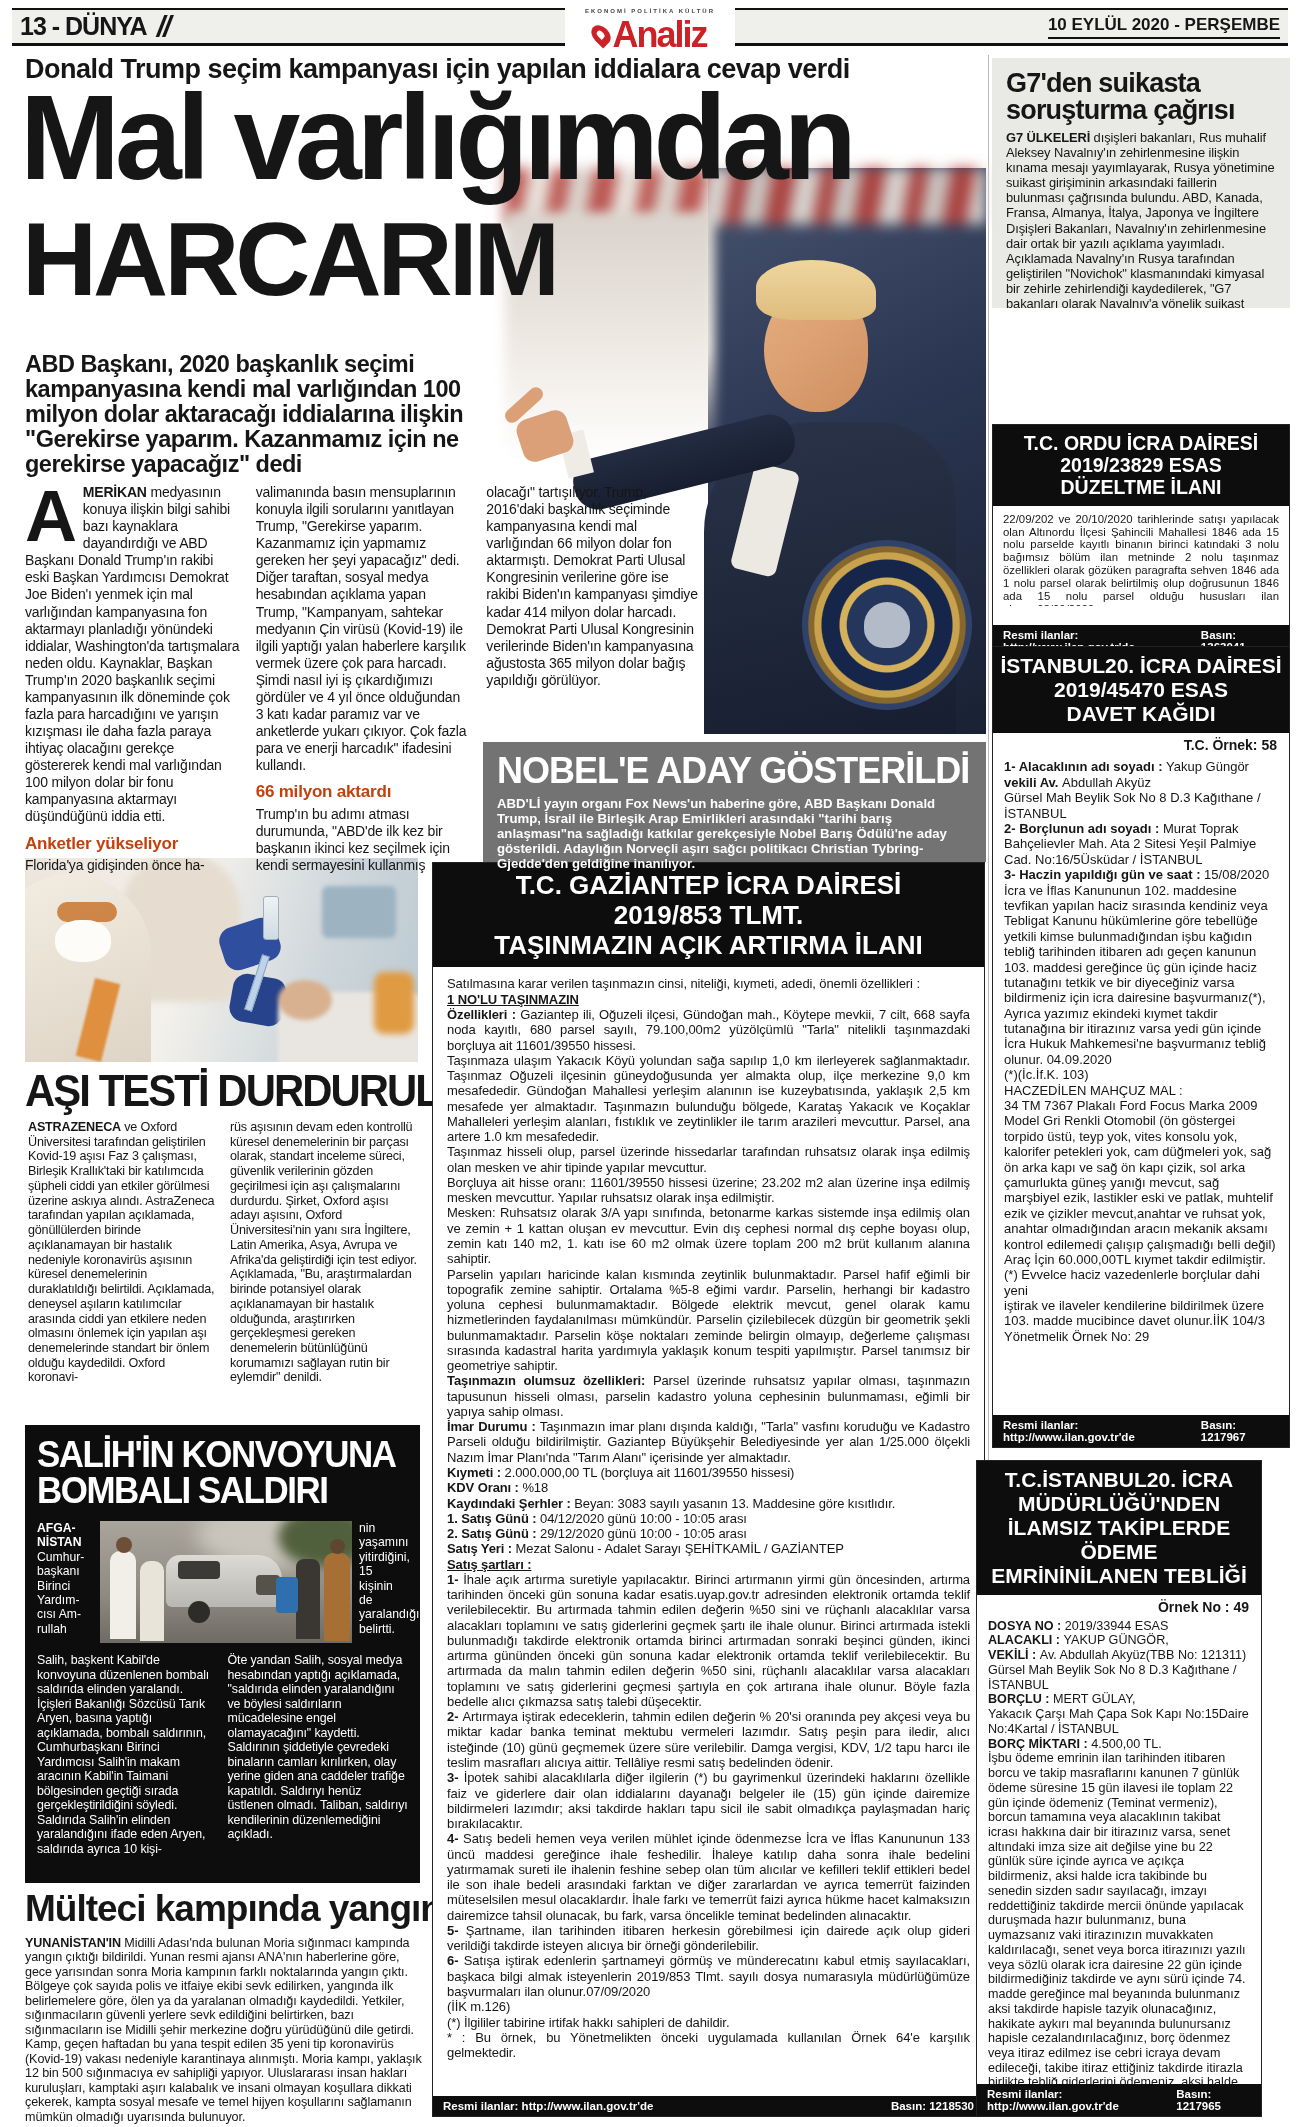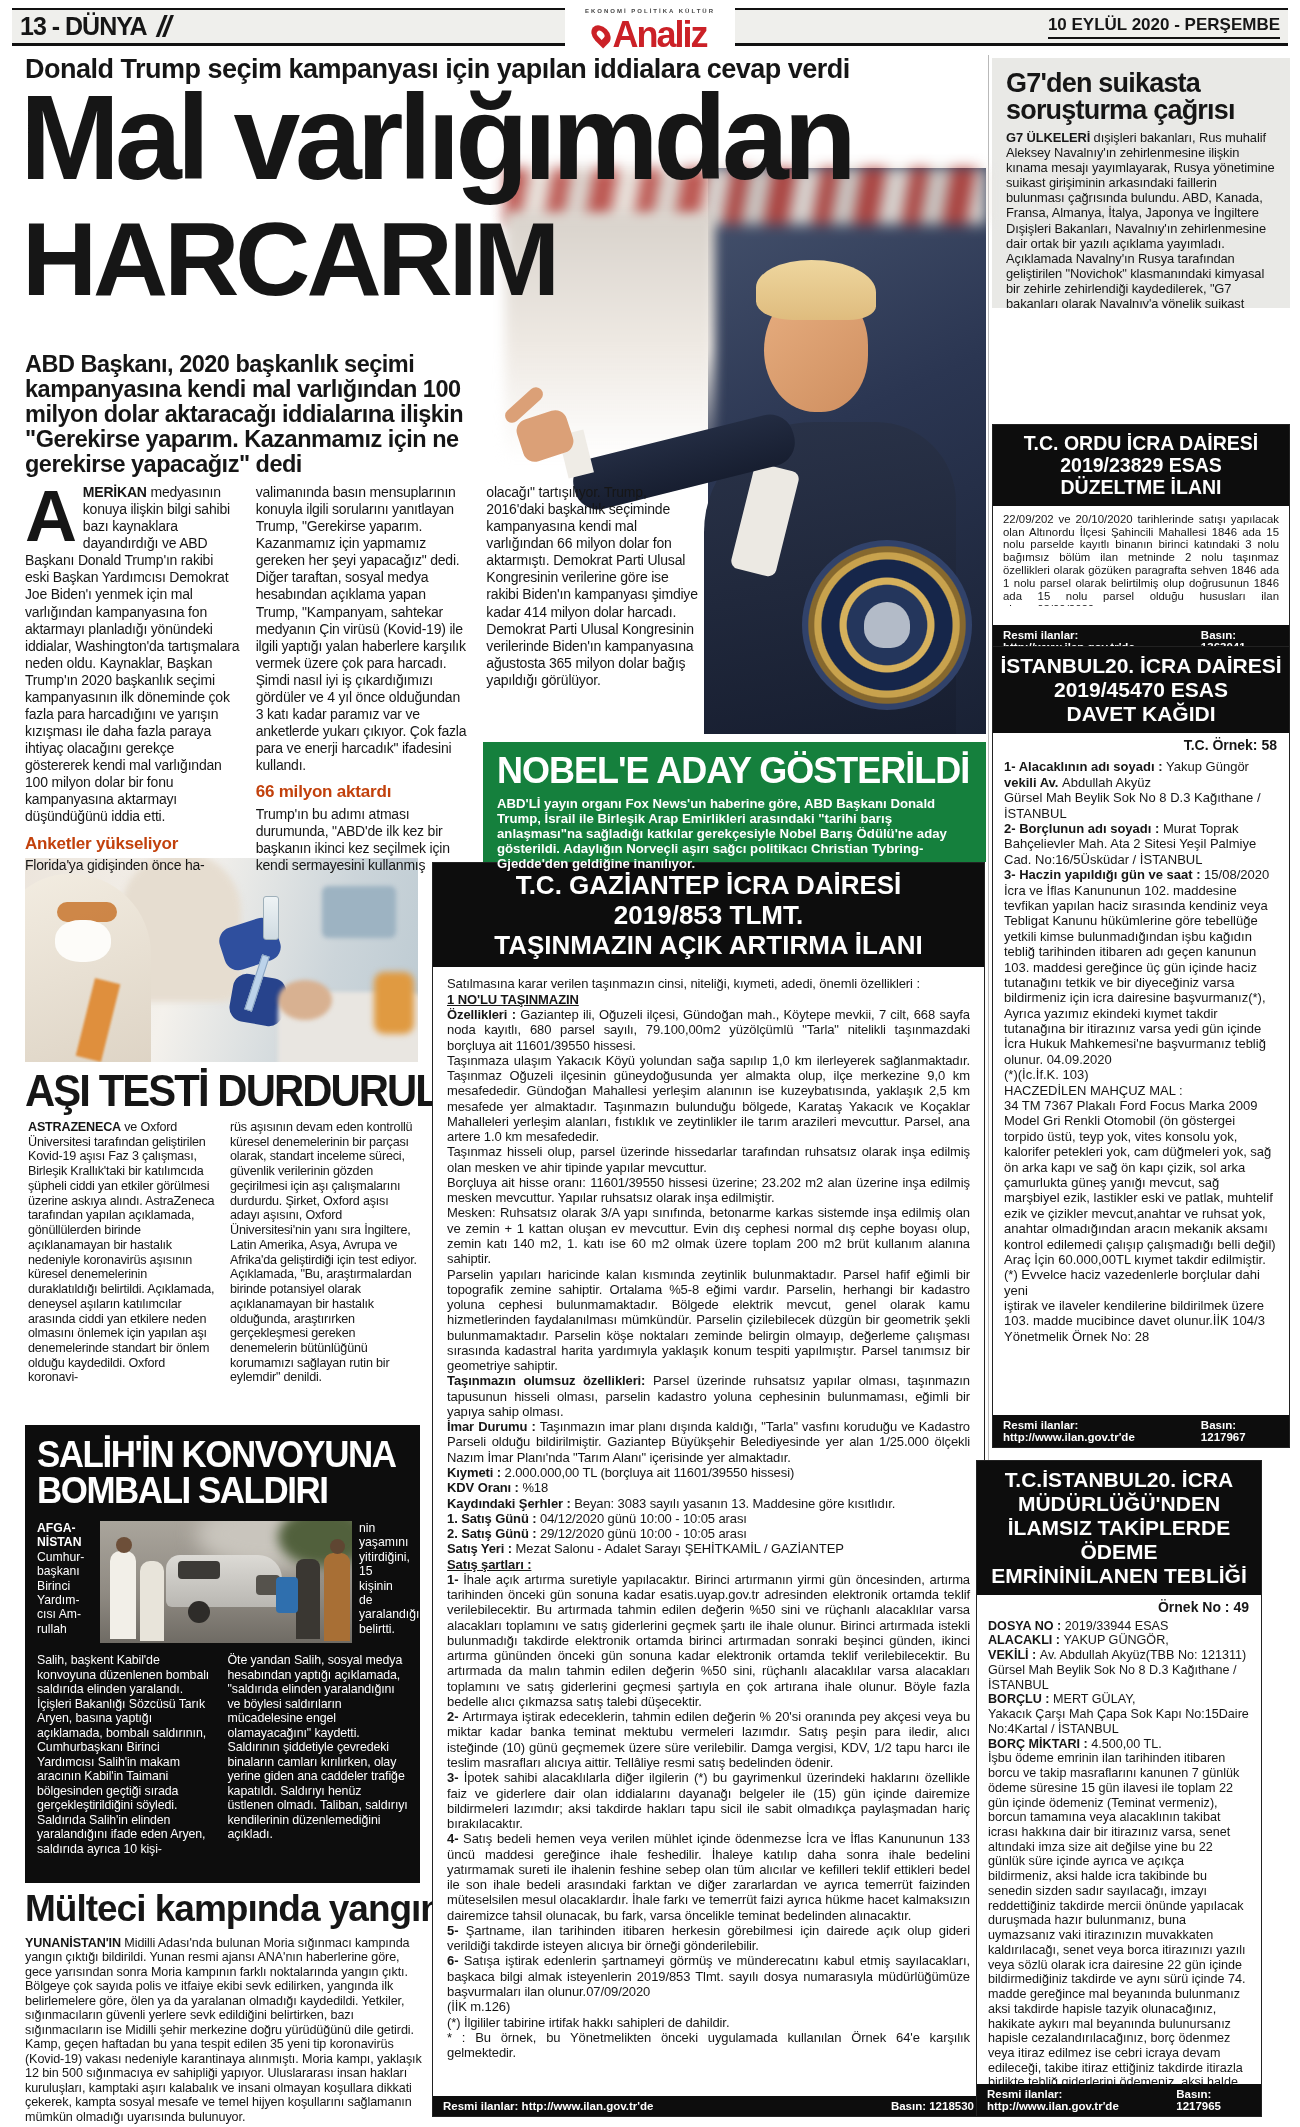--- a/index.html
+++ b/index.html
@@ -43,21 +43,21 @@
   .pt-head{position:absolute;right:118px;top:118px;width:104px;height:126px;background:linear-gradient(140deg,#e7ae80,#cf8f60);border-radius:52% 48% 46% 50%;}
   .pt-hair{position:absolute;right:110px;top:92px;width:120px;height:60px;background:linear-gradient(#eed69e,#dfbc7e);border-radius:60% 70% 30% 40%;}
   .pt-arm{position:absolute;left:66px;top:268px;width:226px;height:52px;background:linear-gradient(#232c42,#171e30);transform:rotate(-14deg);border-radius:24px;}
   .pt-cuff{position:absolute;left:58px;top:264px;width:26px;height:44px;background:#efece6;transform:rotate(-14deg);}
   .pt-hand{position:absolute;left:14px;top:246px;width:52px;height:44px;background:#dba077;border-radius:12px;transform:rotate(-18deg);}
   .pt-finger{position:absolute;left:-4px;top:230px;width:46px;height:14px;background:#dba077;border-radius:8px;transform:rotate(-42deg);}
   .pt-seal{position:absolute;right:14px;bottom:24px;width:170px;height:170px;border-radius:50%;
     background:radial-gradient(circle,#24365c 0 33%,#d6b15c 34% 39%,#16264a 40% 54%,#c8a24d 55% 60%,#86682e 61% 65%,#31426a 66% 100%);}
   .pt-eagle{position:absolute;right:76px;bottom:86px;width:46px;height:46px;background:#ccd2db;border-radius:50% 50% 42% 42%;opacity:.85;}
   
-  .nobel{position:absolute;left:483px;top:742px;width:503px;height:120px;background:#15803d;color:#fff;padding:8px 14px;z-index:4;}
+  .nobel{position:absolute;left:483px;top:742px;width:503px;height:120px;background:#737373;color:#fff;padding:8px 14px;z-index:4;}
   .nobel-hl{font-size:36px;font-weight:900;letter-spacing:-1px;}
   .nobel-body{font-size:13.2px;font-weight:700;line-height:1.14;margin-top:4px;text-align:left;}
   .nobel-body b{font-weight:900;}
   
   .ph-vax{position:absolute;left:25px;top:858px;width:393px;height:204px;overflow:hidden;
     background:linear-gradient(105deg,#ece5dc 0%,#f4f1ec 40%,#ccd5da 75%,#bccad2 100%);}
   .vx-fig2{position:absolute;left:96px;top:-6px;width:120px;height:150px;background:#e6ddd0;border-radius:60px 60px 20px 20px;filter:blur(3px);}
   .vx-fig1{position:absolute;left:-26px;top:16px;width:152px;height:200px;background:linear-gradient(160deg,#f3ede2,#ddd3c4);border-radius:70px 80px 0 0;}
   .vx-goggles{position:absolute;left:32px;top:44px;width:60px;height:20px;background:#c8762e;border-radius:10px;opacity:.85;}
   .vx-mask{position:absolute;left:30px;top:62px;width:56px;height:42px;background:#fdfcf9;border-radius:45%;}
@@ -323,21 +323,21 @@
         <p>Bahçelievler Mah. Ata 2 Sitesi Yeşil Palmiye Cad. No:16/5Üsküdar / İSTANBUL</p>
         <p><b>3- Haczin yapıldığı gün ve saat : </b>15/08/2020</p>
         <p>İcra ve İflas Kanununun 102. maddesine tevfikan yapılan haciz sırasında kendiniz veya Tebligat Kanunu hükümlerine göre tebellüğe yetkili kimse bulunmadığından işbu kağıdın tebliğ tarihinden itibaren adı geçen kanunun 103. maddesi gereğince üç gün içinde haciz tutanağını tetkik ve bir diyeceğiniz varsa bildirmeniz için icra dairesine başvurmanız(*), Ayrıca yazımız ekindeki kıymet takdir tutanağına bir itirazınız varsa yedi gün içinde İcra Hukuk Mahkemesi'ne başvurmanız tebliğ olunur. 04.09.2020</p>
         <p>(*)(İc.İf.K. 103)</p>
         <p>HACZEDİLEN MAHÇUZ MAL :</p>
         <p>34 TM 7367 Plakalı Ford Focus Marka 2009 Model Gri Renkli Otomobil (ön göstergei torpido üstü, teyp yok, vites konsolu yok, kalorifer petekleri yok, cam düğmeleri yok, sağ ön arka kapı ve sağ ön kapı çizik, sol arka çamurlukta güneş yanığı mevcut, sağ marşbiyel ezik, lastikler eski ve patlak, muhtelif ezik ve çizikler mevcut,anahtar ve ruhsat yok, anahtar olmadığından aracın mekanik aksamı kontrol edilemedi çalışıp çalışmadığı belli değil)</p>
         <p>Araç İçin 60.000,00TL kıymet takdir edilmiştir.</p>
         <p>(*) Evvelce haciz vazedenlerle borçlular dahi yeni</p>
         <p>iştirak ve ilaveler kendilerine bildirilmek üzere</p>
         <p>103. madde mucibince davet olunur.İİK 104/3</p>
-        <p>Yönetmelik Örnek No: 28</p>
+        <p>Yönetmelik Örnek No: 29</p>
       </div>
     <div class="notice-foot">
       <span>Resmi ilanlar: http://www.ilan.gov.tr'de</span>
       <span>Basın: 1217967</span>
     </div>
   </div>
 
   <div class="notice rail-box odeme">
     <div class="notice-head">
       <div>T.C.İSTANBUL20. İCRA</div>

